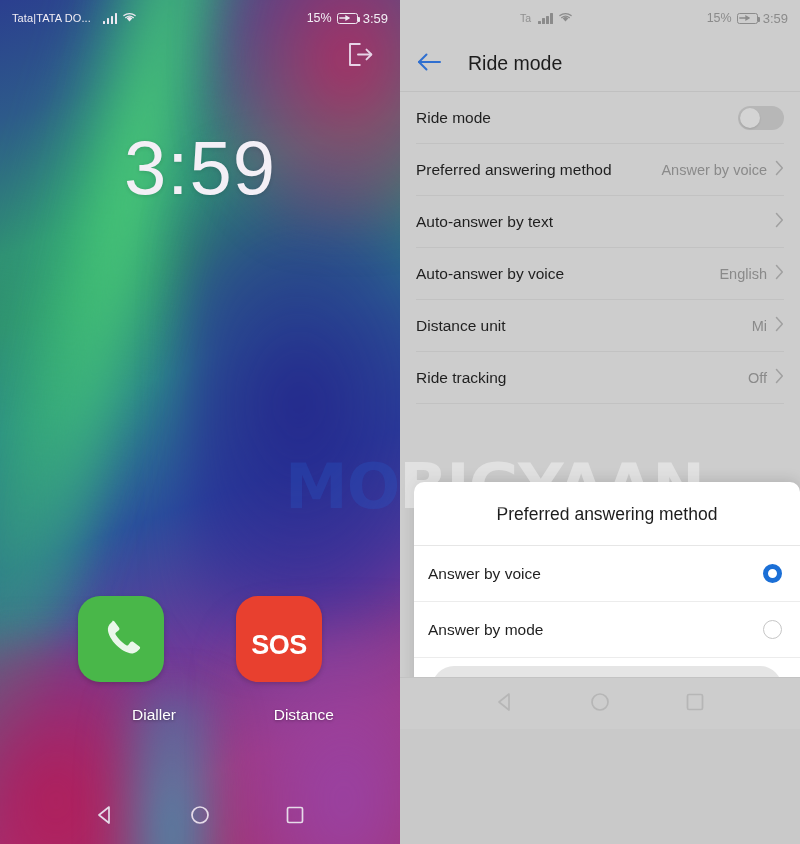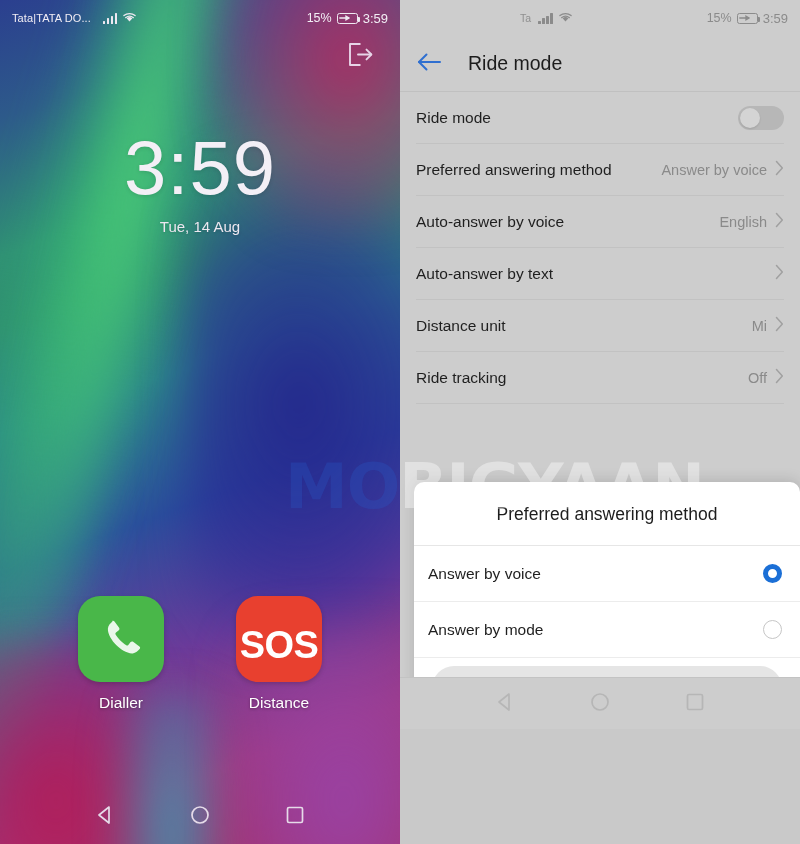--- a/index.html
+++ b/index.html
@@ -126,24 +126,25 @@
     position: absolute; left: 0; right: 0; top: 596px; z-index: 4;
     display: flex; justify-content: center; gap: 48px;
   }
   .lk-app { width: 110px; text-align: center; }
   .lk-app .tile {
     width: 86px; height: 86px; margin: 0 auto; border-radius: 22px;
     display: flex; align-items: center; justify-content: center;
     box-shadow: 0 2px 5px rgba(0,0,0,.18);
   }
   .lk-app .lbl {
-    margin-top: 12px; color: #fff; font-size: 15.5px; font-weight: 500;
+    margin-top: 24px; color: #fff; font-size: 15.5px; font-weight: 500;
     text-shadow: 0 1px 3px rgba(0,0,0,.35);
-  }
-  .sos-text { color:#fff; font-size: 38px; font-weight: 700; letter-spacing: -.5px; margin-top: 12px; }
+    text-align: right;
+  }
+  .sos-text { color:#fff; font-size: 27px; font-weight: 700; letter-spacing: -.5px; margin-top: 12px; }
   .navbar {
     position: absolute; left: 0; right: 0; bottom: 0; height: 54px;
     display: flex; align-items: center; justify-content: space-around;
     padding: 0 58px; z-index: 5;
   }
 
   
   #settings-panel {
     position: relative; width: 400px; height: 729px; flex: 0 0 400px;
     background: #cdcdcd; overflow: hidden;
@@ -273,21 +274,20 @@
     <div class="lk-exit">
       <svg width="27" height="25" viewBox="0 0 27 25">
         <path d="M13.5 2 H3 V23 H13.5" stroke="#e7d5e8" stroke-width="1.9" fill="none" stroke-linejoin="round"></path>
         <path d="M11 12.5 H24" stroke="#e7d5e8" stroke-width="1.9" fill="none" stroke-linecap="round"></path>
         <path d="M19.5 7.6 L24.4 12.5 L19.5 17.4" stroke="#e7d5e8" stroke-width="1.9" fill="none" stroke-linecap="round" stroke-linejoin="round"></path>
       </svg>
     </div>
 
     <div class="lk-clock">
       <div class="t">3:59</div>
-      <div class="d">Tue, 14 Aug</div>
     </div>
 
     <div class="lk-apps">
       <div class="lk-app">
         <div class="tile" style="background:#49b749">
           <span>
             <svg width="50" height="50" viewBox="0 0 50 50">
               <path d="M16.5 9.5 c-2.2 1.6 -4.4 4.2 -4.6 7.1 c-0.4 5.6 4 12.2 8.3 16.5 c4.3 4.3 10.9 8.7 16.5 8.3 c2.9 -0.2 5.5 -2.4 7.1 -4.6 c0.6 -0.8 0.4 -1.8 -0.4 -2.4 l-6.3 -4.6 c-0.8 -0.6 -1.9 -0.4 -2.5 0.3 l-2.3 2.8 c-0.5 0.6 -1.3 0.8 -2 0.4 c-2.1 -1.2 -4.2 -2.9 -6 -4.7 c-1.8 -1.8 -3.5 -3.9 -4.7 -6 c-0.4 -0.7 -0.2 -1.5 0.4 -2 l2.8 -2.3 c0.7 -0.6 0.9 -1.7 0.3 -2.5 l-4.6 -6.3 c-0.6 -0.8 -1.6 -1 -2.4 -0.4 z" fill="#eaf7ea"></path>
             </svg>
           </span>
@@ -374,44 +374,44 @@
           <span class="val">Answer by voice</span>
           <span class="chev">
             <svg width="9" height="16" viewBox="0 0 9 16">
                 <path d="M1.5 1.5 L7.3 8 L1.5 14.5" stroke="#a0a0a0" stroke-width="1.5" fill="none" stroke-linecap="round" stroke-linejoin="round"></path>
               </svg>
           </span>
         </span>
       </div>
 
       <div class="st-row">
+        <span class="name">Auto-answer by text</span>
+        <span class="right">
+          <span class="val"></span>
+          <span class="chev">
+            <svg width="9" height="16" viewBox="0 0 9 16">
+                <path d="M1.5 1.5 L7.3 8 L1.5 14.5" stroke="#a0a0a0" stroke-width="1.5" fill="none" stroke-linecap="round" stroke-linejoin="round"></path>
+              </svg>
+          </span>
+        </span>
+      </div>
+
+      <div class="st-row">
         <span class="name">Auto-answer by voice</span>
         <span class="right">
           <span class="val">English</span>
           <span class="chev">
             <svg width="9" height="16" viewBox="0 0 9 16">
                 <path d="M1.5 1.5 L7.3 8 L1.5 14.5" stroke="#a0a0a0" stroke-width="1.5" fill="none" stroke-linecap="round" stroke-linejoin="round"></path>
               </svg>
           </span>
         </span>
       </div>
 
       <div class="st-row">
-        <span class="name">Auto-answer by text</span>
-        <span class="right">
-          <span class="val"></span>
-          <span class="chev">
-            <svg width="9" height="16" viewBox="0 0 9 16">
-                <path d="M1.5 1.5 L7.3 8 L1.5 14.5" stroke="#a0a0a0" stroke-width="1.5" fill="none" stroke-linecap="round" stroke-linejoin="round"></path>
-              </svg>
-          </span>
-        </span>
-      </div>
-
-      <div class="st-row">
         <span class="name">Distance unit</span>
         <span class="right">
           <span class="val">Mi</span>
           <span class="chev">
             <svg width="9" height="16" viewBox="0 0 9 16">
                 <path d="M1.5 1.5 L7.3 8 L1.5 14.5" stroke="#a0a0a0" stroke-width="1.5" fill="none" stroke-linecap="round" stroke-linejoin="round"></path>
               </svg>
           </span>
         </span>
       </div>

